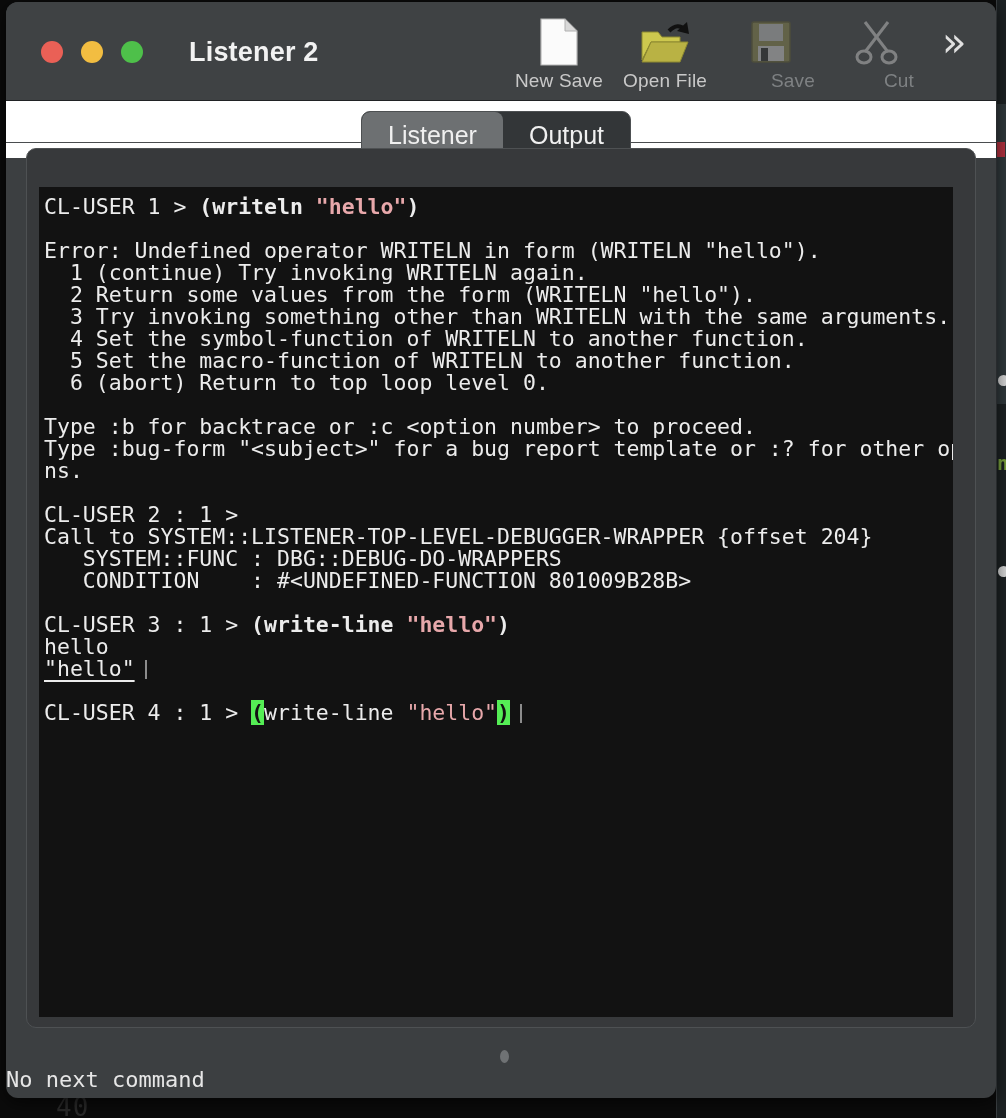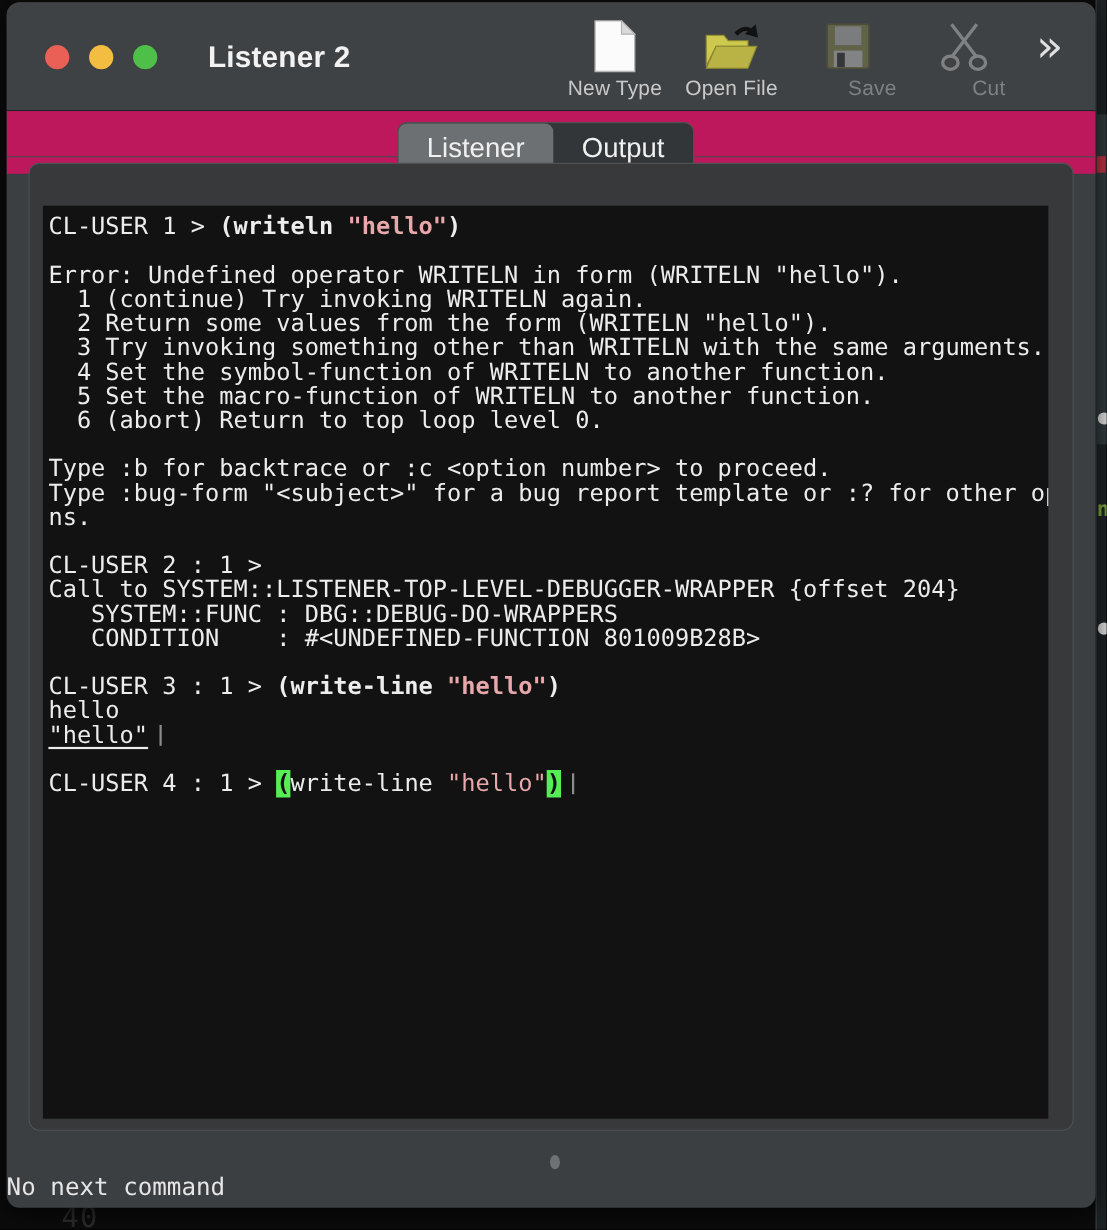--- a/index.html
+++ b/index.html
@@ -158,21 +158,21 @@
     line-height: 40px;
     color: #e0e0e0;
     font-family: "DejaVu Sans", sans-serif;
     cursor: default;
   }
 
   
   #tabstrip {
     position: relative;
     height: 57px;
-    background: #be185d;
+    background: #ffffff;
   }
   #tab-divider {
     position: absolute;
     left: 0; right: 0; top: 41px;
     height: 1px;
     background: #4a4d4f;
   }
   #tabs {
     position: absolute;
     left: 355px;
@@ -299,21 +299,21 @@
 
       <div id="toolbar">
 
         <div class="tool-btn">
           <div class="tool-icon">
             <svg width="40" height="50" viewBox="0 0 40 50">
               <path d="M2 2 H26 L38 14 V48 H2 Z" fill="#fbfbfb" stroke="#b8b8b8" stroke-width="1.2"></path>
               <path d="M26 2 L38 14 H26 Z" fill="#d9d9d9" stroke="#b0b0b0" stroke-width="1"></path>
             </svg>
           </div>
-          <div class="tool-label">New Type</div>
+          <div class="tool-label">New Save</div>
         </div>
 
         <div class="tool-btn">
           <div class="tool-icon">
             <svg width="52" height="48" viewBox="0 0 52 48">
               <path d="M3 42 V14 H19 L23 19 H41 V24 H12 L3 42 Z" fill="#cdc84e" stroke="#8d8930" stroke-width="1"></path>
               <path d="M12 24 H49 L41 44 H3 Z" fill="#b9b244" stroke="#8d8930" stroke-width="1"></path>
               <path d="M30 13 q9 -9 16 -1" stroke="#111" stroke-width="4" fill="none"></path>
               <path d="M48 4 L50 16 L38 13 Z" fill="#111"></path>
             </svg>

